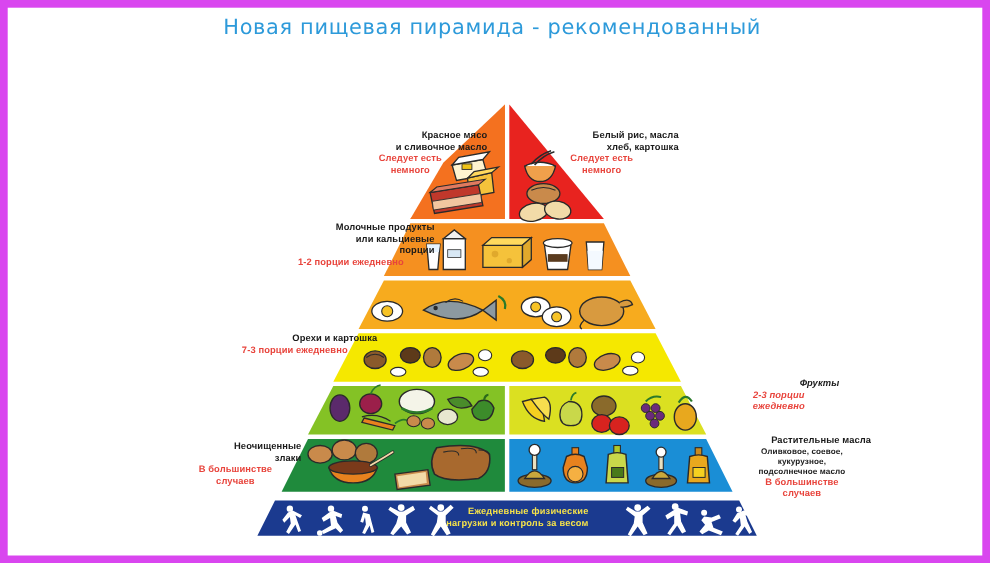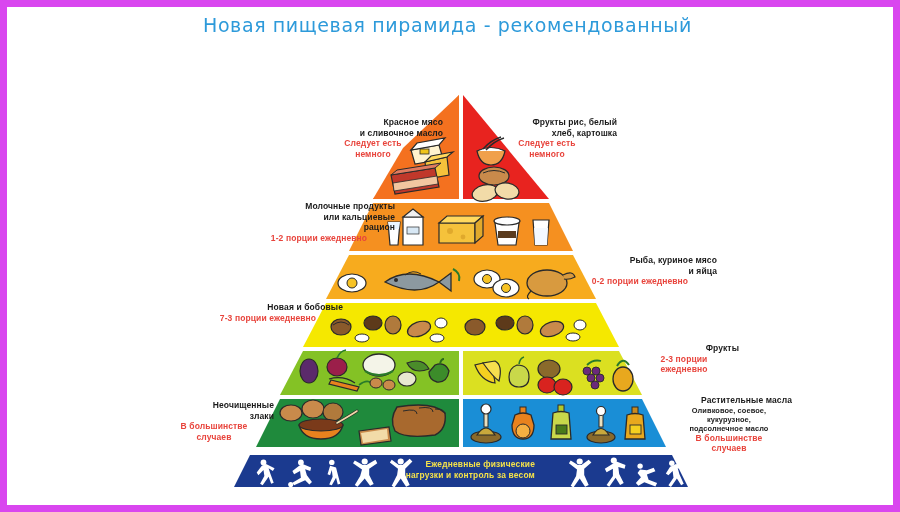--- a/index.html
+++ b/index.html
@@ -52,21 +52,21 @@
   }
   .callout .amt { color: #e8443c; display: block; }
   .callout .sub  { font-weight: bold; font-size: 7.4px; line-height: 9px; color: #1a1a1a; display:block;}
   .callout .name { display: block; text-align: right; }
 
   #c-meat   { left: 296px; top: 110px; width: 140px; }
   #c-rice   { left: 470px; top: 110px; width: 140px; }
   #c-dairy  { left: 236px; top: 194px; width: 152px; }
   #c-fish   { left: 556px; top: 248px; width: 154px; }
   #c-nuts   { left: 186px; top: 295px; width: 150px; }
-  #c-fruit  { left: 622px; top: 336px; width: 110px; }
+  #c-fruit  { left: 646px; top: 336px; width: 110px; font-style: italic; }
   #c-grain  { left: 147px; top: 393px; width: 120px; }
   #c-oil    { left: 659px; top: 388px; width: 126px; }
 </style>
 </head>
 <body>
 
 <div id="page">
 
   <div id="title">
     <span>Новая пищевая пирамида - рекомендованный</span>
@@ -321,41 +321,36 @@
   </div>
 
   <div class="callout" id="c-meat">
     <span class="name">Красное мясо</span>
     <span class="name">и сливочное масло</span>
     <span class="amt">Следует есть</span>
     <span class="amt">немного</span>
   </div>
 
   <div class="callout" id="c-rice">
-    <span class="name">Фрукты рис, белый</span>
+    <span class="name">Белый рис, масла</span>
     <span class="name">хлеб, картошка</span>
     <span class="amt">Следует есть</span>
     <span class="amt">немного</span>
   </div>
 
   <div class="callout" id="c-dairy">
     <span class="name">Молочные продукты</span>
     <span class="name">или кальциевые</span>
-    <span class="name">рацион</span>
+    <span class="name">порции</span>
     <span class="amt">1-2 порции ежедневно</span>
   </div>
 
-  <div class="callout" id="c-fish">
-    <span class="name">Рыба, куриное мясо</span>
-    <span class="name">и яйца</span>
-    <span class="amt">0-2 порции ежедневно</span>
-  </div>
 
   <div class="callout" id="c-nuts">
-    <span class="name">Новая и бобовые</span>
+    <span class="name">Орехи и картошка</span>
     <span class="amt">7-3 порции ежедневно</span>
   </div>
 
   <div class="callout" id="c-fruit">
     <span class="name">Фрукты</span>
     <span class="amt">2-3 порции</span>
     <span class="amt">ежедневно</span>
   </div>
 
   <div class="callout" id="c-grain">

